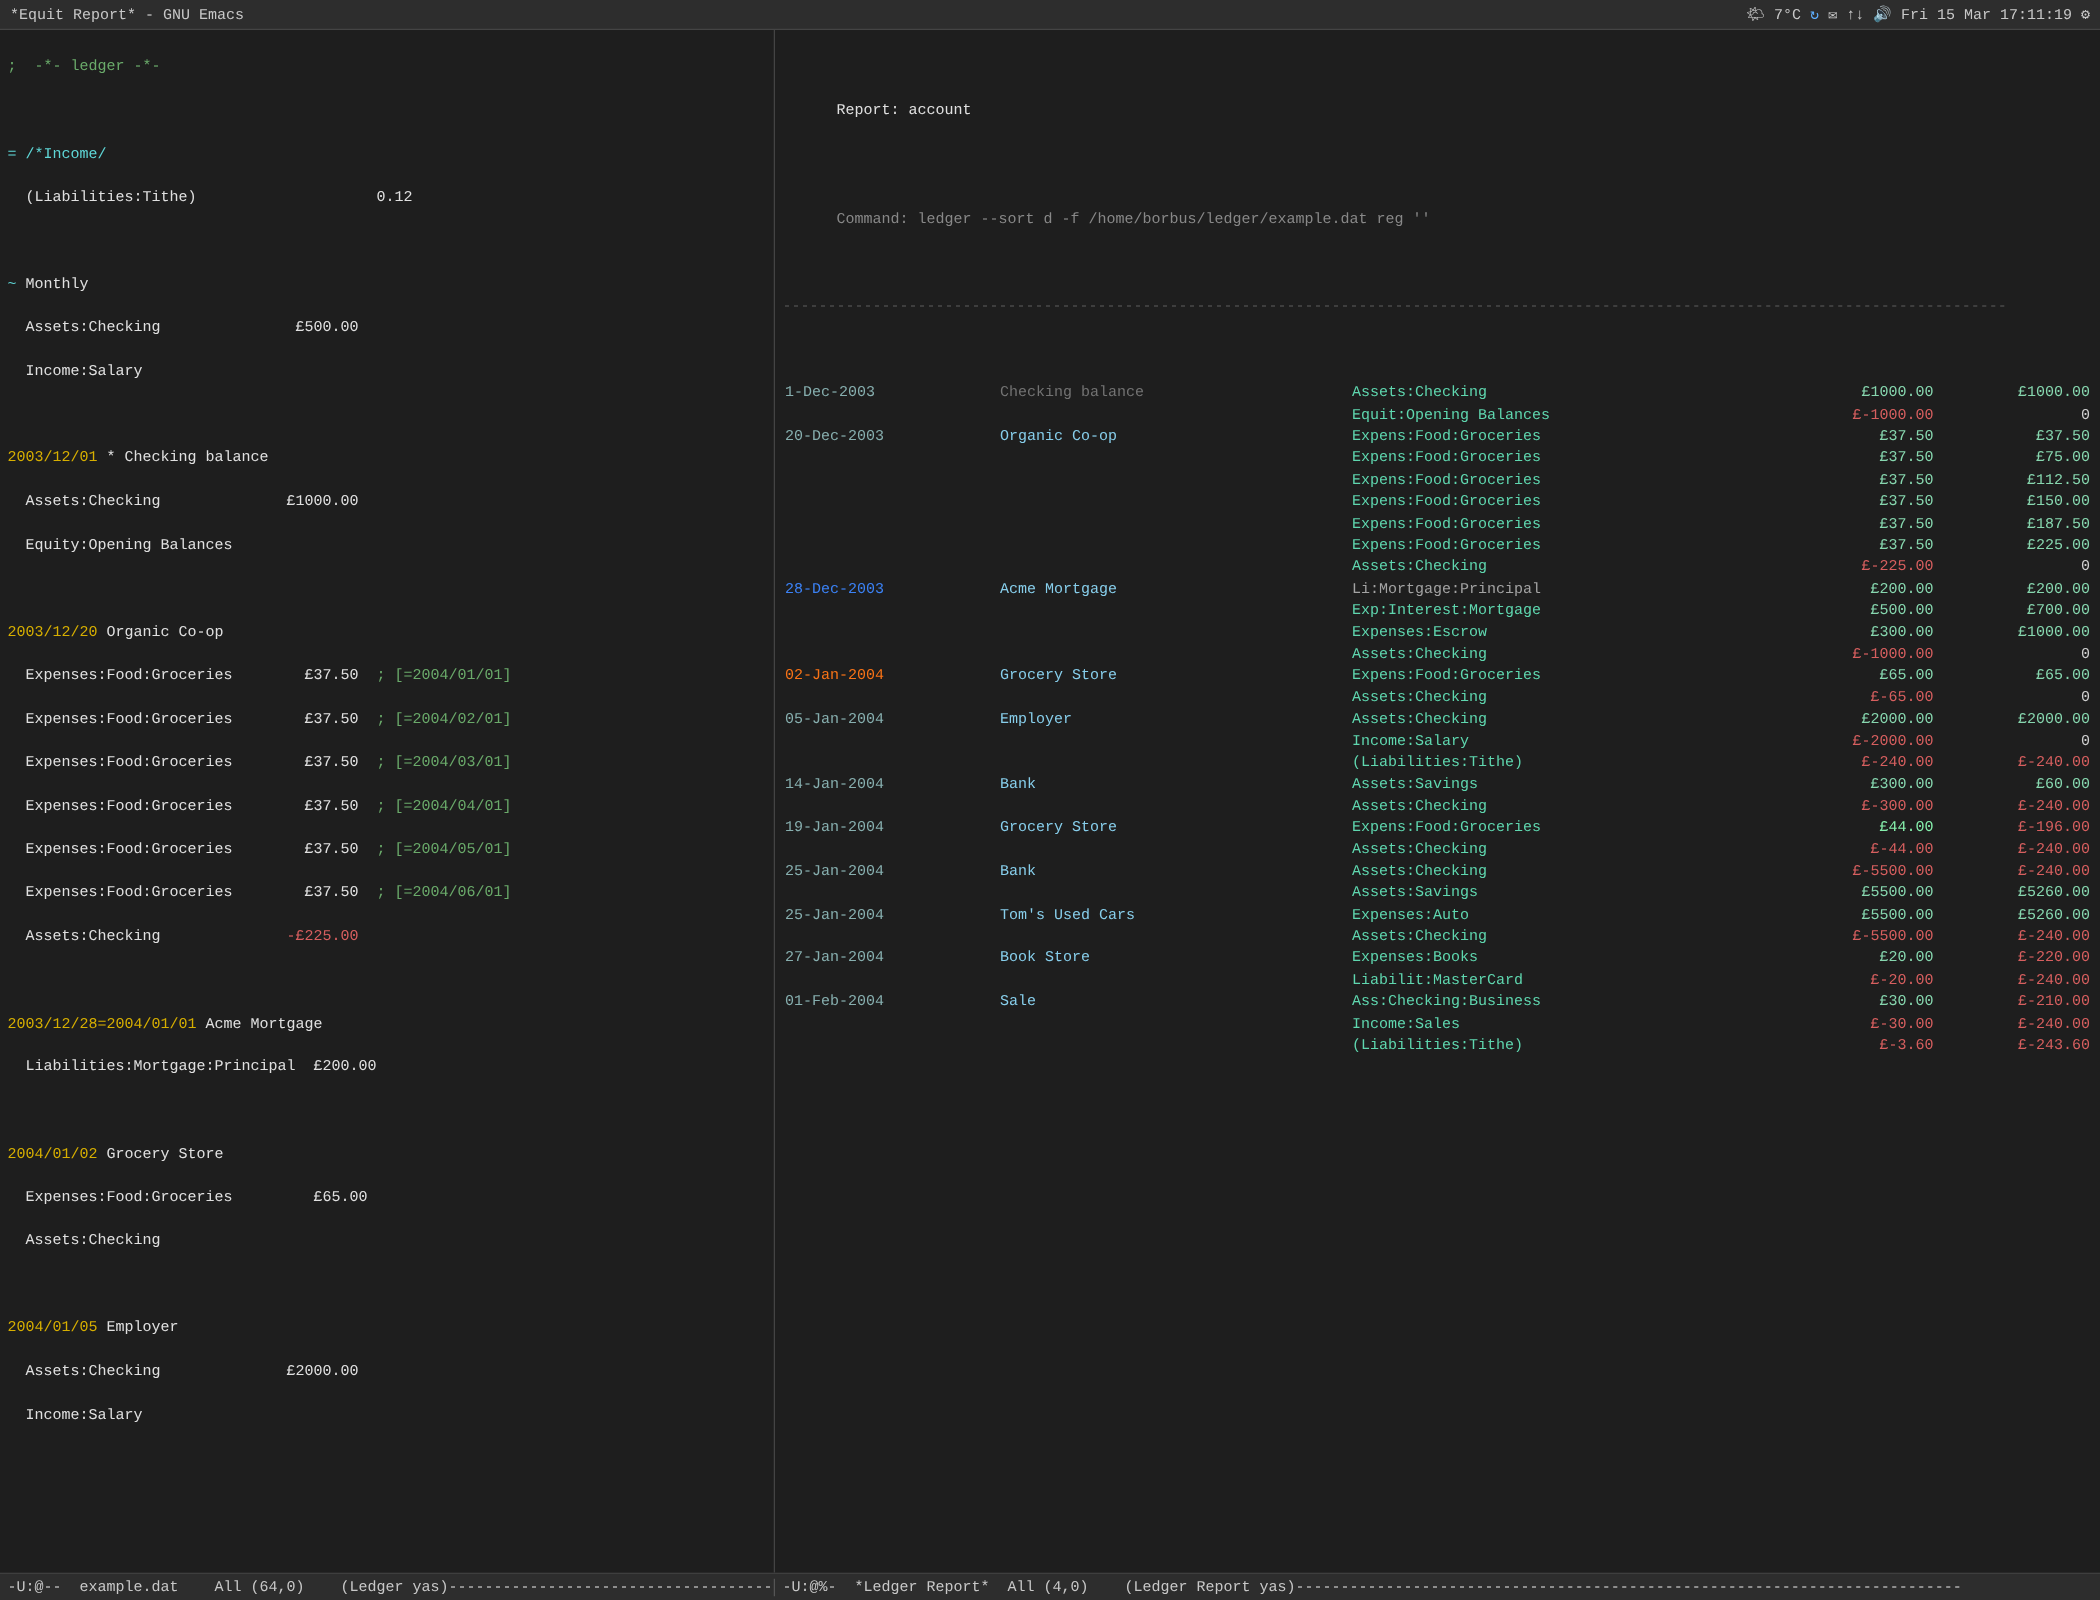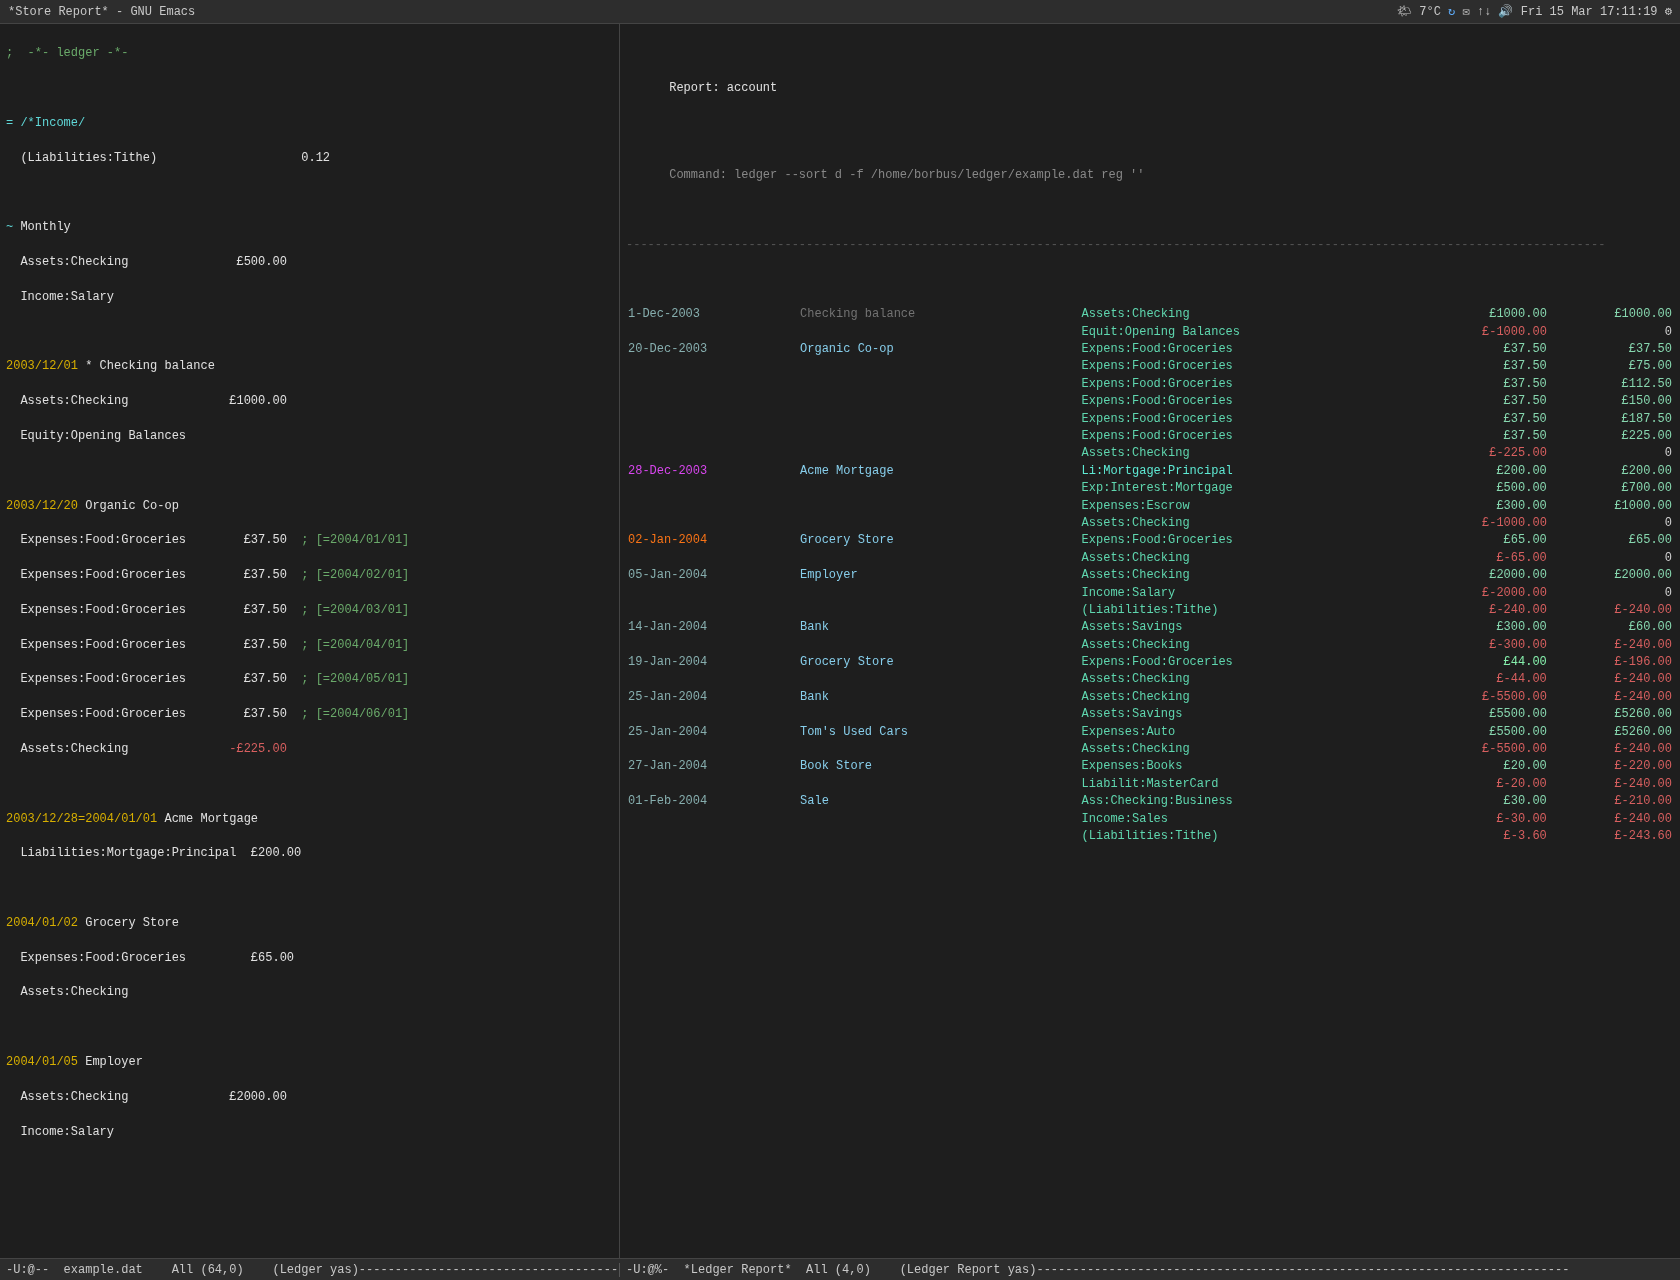--- a/index.html
+++ b/index.html
@@ -98,21 +98,21 @@
     .divider-line {
       color: #555;
       overflow: hidden;
       white-space: nowrap;
     }
   </style>
 </head>
 <body>
 
 <div id="titlebar">
-  <span>*Store Report* - GNU Emacs</span>
+  <span>*Equit Report* - GNU Emacs</span>
   <span>
     <span>🌤</span>
     <span>7°C</span>
     <span style="color:#5fafff;">↻</span>
     <span>✉</span>
     <span>↑↓</span>
     <span>🔊</span>
     <span>Fri 15 Mar  17:11:19</span>
     <span>⚙</span>
   </span>
@@ -242,23 +242,23 @@
     <td class="col-account" style="color:#5fd7af">Expens:Food:Groceries</td>
     <td class="col-amt1" style="color:#87d7af">£37.50</td>
     <td class="col-amt2" style="color:#87d7af">£225.00</td>
   </tr><tr>
     <td class="col-date" style=""></td>
     <td class="col-desc" style=""></td>
     <td class="col-account" style="color:#5fd7af">Assets:Checking</td>
     <td class="col-amt1" style="color:#d75f5f">£-225.00</td>
     <td class="col-amt2" style="color:#d0d0d0">0</td>
   </tr><tr>
-    <td class="col-date" style="color:#d946ef">28-Dec-2003</td>
+    <td class="col-date" style="color:#3b82f6">28-Dec-2003</td>
     <td class="col-desc" style="color:#87ceeb">Acme Mortgage</td>
-    <td class="col-account" style="color:#5eead4">Li:Mortgage:Principal</td>
+    <td class="col-account" style="color:#a3a3a3">Li:Mortgage:Principal</td>
     <td class="col-amt1" style="color:#87d7af">£200.00</td>
     <td class="col-amt2" style="color:#87d7af">£200.00</td>
   </tr><tr>
     <td class="col-date" style=""></td>
     <td class="col-desc" style=""></td>
     <td class="col-account" style="color:#5fd7af">Exp:Interest:Mortgage</td>
     <td class="col-amt1" style="color:#87d7af">£500.00</td>
     <td class="col-amt2" style="color:#87d7af">£700.00</td>
   </tr><tr>
     <td class="col-date" style=""></td>

